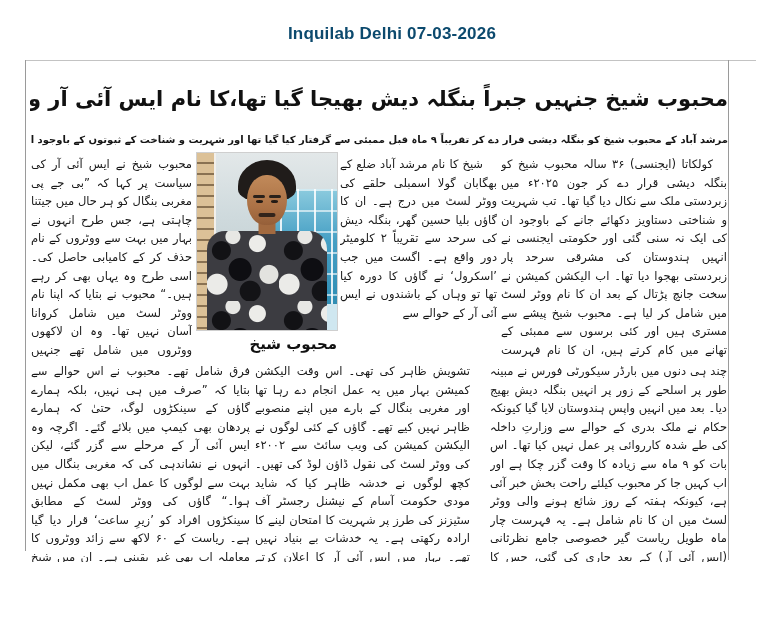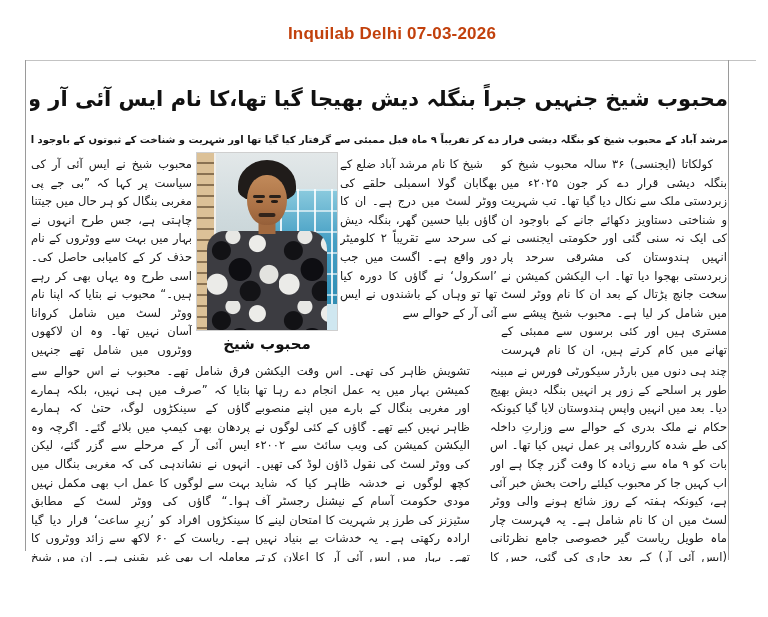--- a/index.html
+++ b/index.html
@@ -6,21 +6,21 @@
   html,body { width:768px; height:617px; }
   body {
     position:relative; width:768px; height:617px; background:#ffffff;
     font-family:"DejaVu Sans", sans-serif; overflow:hidden;
   }
 
   
   .dateline {
     position:absolute; top:24px; left:0; width:768px; text-align:center;
     font-family:"Liberation Sans","DejaVu Sans",sans-serif;
-    font-size:17px; font-weight:600; color:#c2410c; letter-spacing:0.2px;padding-left:16px;
+    font-size:17px; font-weight:600; color:#0c4a6e; letter-spacing:0.2px;padding-left:16px;
   }
 
   
   .rule-top   { position:absolute; left:25px; top:60px; width:731px; height:1px; background:#c3c3c3; }
   .rule-left  { position:absolute; left:25px; top:60px; width:1px; height:491px; background:#9a9a9a; }
   .rule-right { position:absolute; left:728px; top:60px; width:1px; height:500px; background:#9a9a9a; }
 
   .urdu { direction:rtl; unicode-bidi:isolate; color:#1a1a1a; }
 
   .headline {
@@ -104,21 +104,21 @@
       radial-gradient(circle at 70% 18%, #ecece9 0 8px, rgba(0,0,0,0) 9px),
       radial-gradient(circle at 46% 55%, #0e0e12 0 11px, rgba(0,0,0,0) 12px),
       radial-gradient(circle at 86% 62%, #e3e3df 0 9px, rgba(0,0,0,0) 10px),
       radial-gradient(circle at 14% 76%, #ebebe8 0 10px, rgba(0,0,0,0) 11px),
       radial-gradient(circle at 60% 86%, #131316 0 10px, rgba(0,0,0,0) 11px),
       radial-gradient(circle at 36% 8%,  #e7e7e4 0 7px, rgba(0,0,0,0) 8px);
     background-size:72px 70px;
   }
   .caption {
     position:absolute; left:197px; top:331px; width:140px; height:26px;
-    text-align:center; font-size:15px; font-weight:bold; line-height:26px; color:#111;
+    text-align:right; font-size:15px; font-weight:bold; line-height:26px; color:#111;
   }
 </style>
 </head>
 <body>
 
 <div class="dateline">Inquilab Delhi 07-03-2026</div>
 
 <div class="rule-top"></div>
 <div class="rule-left"></div>
 <div class="rule-right"></div>

